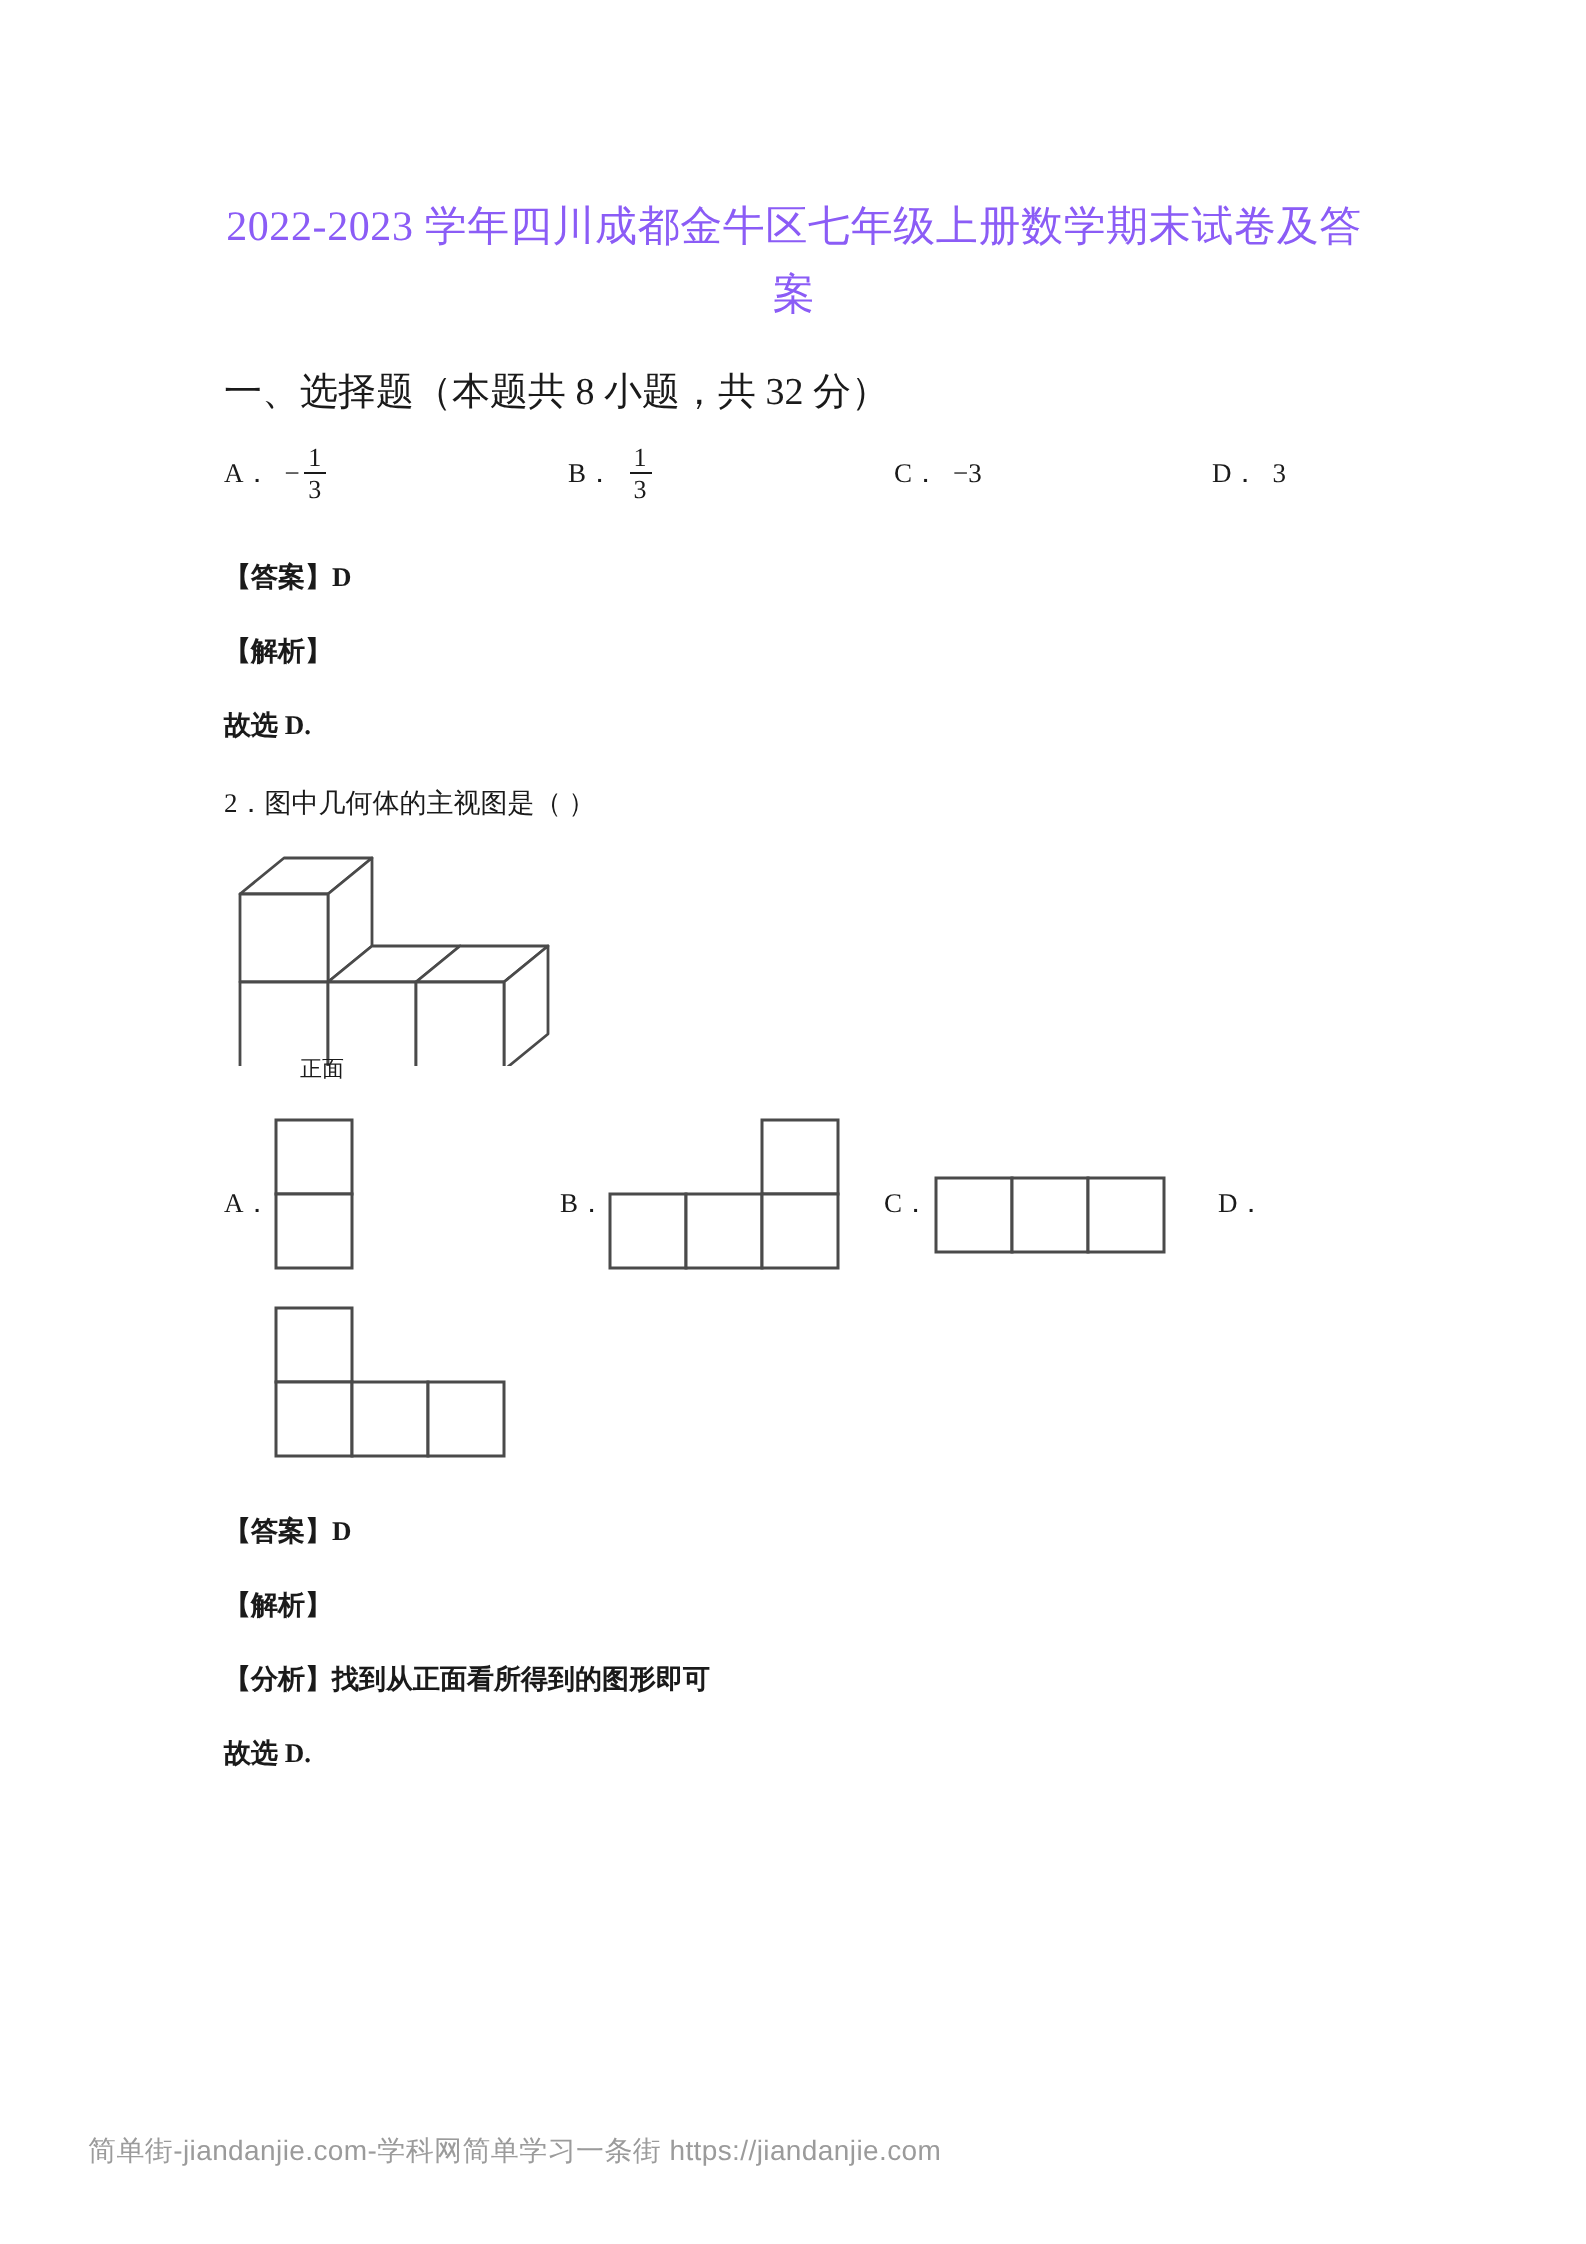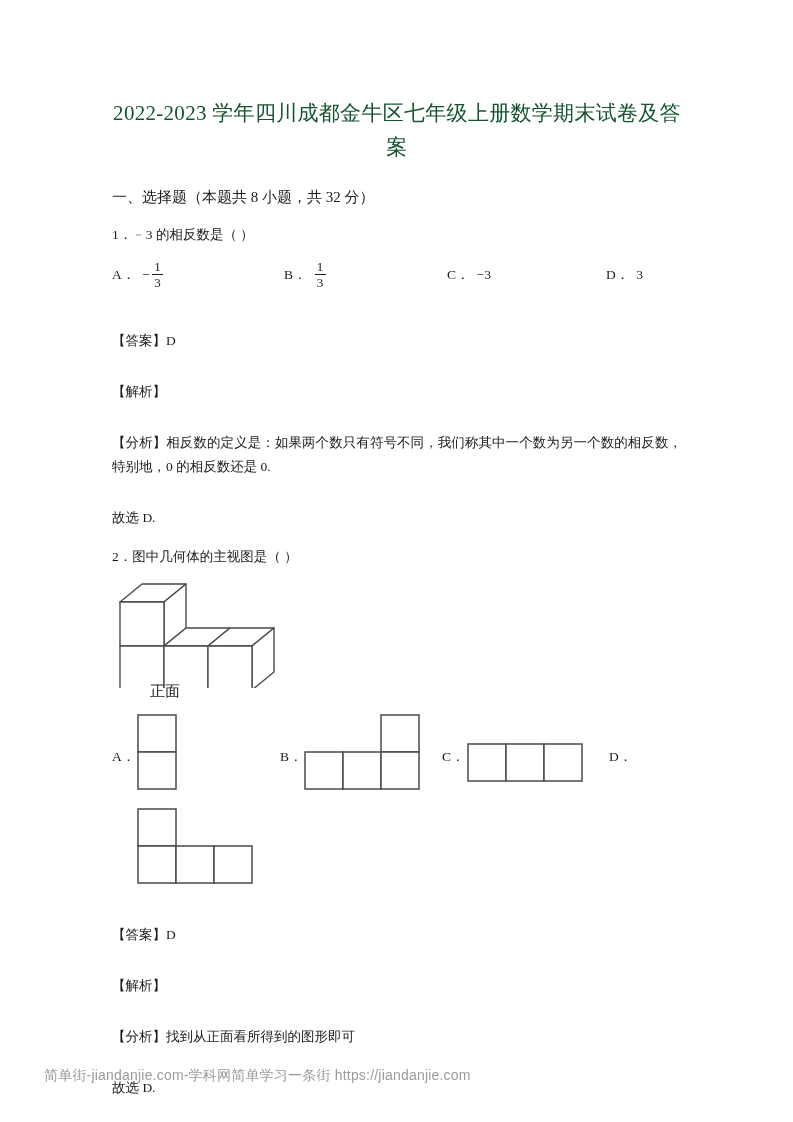--- a/index.html
+++ b/index.html
@@ -23,41 +23,41 @@
     width: 570px;
   }
 
   
   .doc-title {
     margin-top: 96px;
     text-align: center;
     font-size: 21px;
     line-height: 34px;
     letter-spacing: 0.3px;
-    color: #14532d;
+    color: #8b5cf6;
   }
 
   
   .sec-head {
     margin-top: 22px;
-    font-size: 15px;
+    font-size: 19px;
     line-height: 22px;
   }
   .q-stem {
     margin-top: 16px;
     font-size: 13.5px;
     line-height: 22px;
   }
   .para {
     margin-top: 13px;
     font-size: 13.5px;
     line-height: 24px;
     text-align: justify;
   }
-  .para.tight { margin-top: 27px; }
+  .para.tight { margin-top: 13px; font-weight: bold; }
 
   
   .choices-row {
     position: relative;
     height: 46px;
     margin-top: 10px;
   }
   .choice {
     position: absolute;
     display: flex;
@@ -89,21 +89,21 @@
   .solid-wrap {
     position: relative;
     margin-top: 10px;
     height: 128px;
   }
   .solid-svg { position: absolute; left: 0; top: 0; }
   .front-label {
     position: absolute;
     left: 38px;
     top: 104px;
-    font-size: 15px;
+    font-size: 11px;
     font-family: Liberation Sans, sans-serif;
   }
 
   
   .opt-row {
     position: relative;
     height: 96px;
     margin-top: 4px;
   }
   .opt-lbl {
@@ -134,21 +134,20 @@
 </head>
 <body>
 
 <div class="page">
   <div class="content">
 
     <div class="doc-title">2022-2023 学年四川成都金牛区七年级上册数学期末试卷及答案</div>
 
     <div class="sec-head">一、选择题（本题共 8 小题，共 32 分）</div>
 
-    <div class="q-stem">1．﹣3 的相反数是（      ）</div>
 
     <div class="choices-row">
       <div class="choice" style="left:0px; top:4px;">
         <span class="lbl">A．</span>
         <span class="neg">−</span>
         <span class="frac">
           <span class="num">1</span>
           <span class="bar"></span>
           <span class="den">3</span>
         </span>
@@ -169,21 +168,20 @@
       </div>
 
       <div class="choice" style="left:494px; top:10px;">
         <span class="lbl">D．</span>
         <span>3</span>
       </div>
     </div>
 
     <div class="para tight">【答案】D</div>
     <div class="para tight">【解析】</div>
-    <div class="para tight">【分析】相反数的定义是：如果两个数只有符号不同，我们称其中一个数为另一个数的相反数，特别地，0 的相反数还是 0.</div>
     <div class="para tight">故选 D.</div>
 
     <div class="q-stem" style="margin-top:16px;">2．图中几何体的主视图是（      ）</div>
 
     <div class="solid-wrap">
       <svg class="solid-svg" width="240" height="110" viewBox="0 0 240 110">
         <g fill="#ffffff" stroke="#4a4a4a" stroke-width="1.4" stroke-linejoin="round" stroke-linecap="round">
 
           <polygon points="8,24 30,6 74,6 52,24"></polygon>
 

